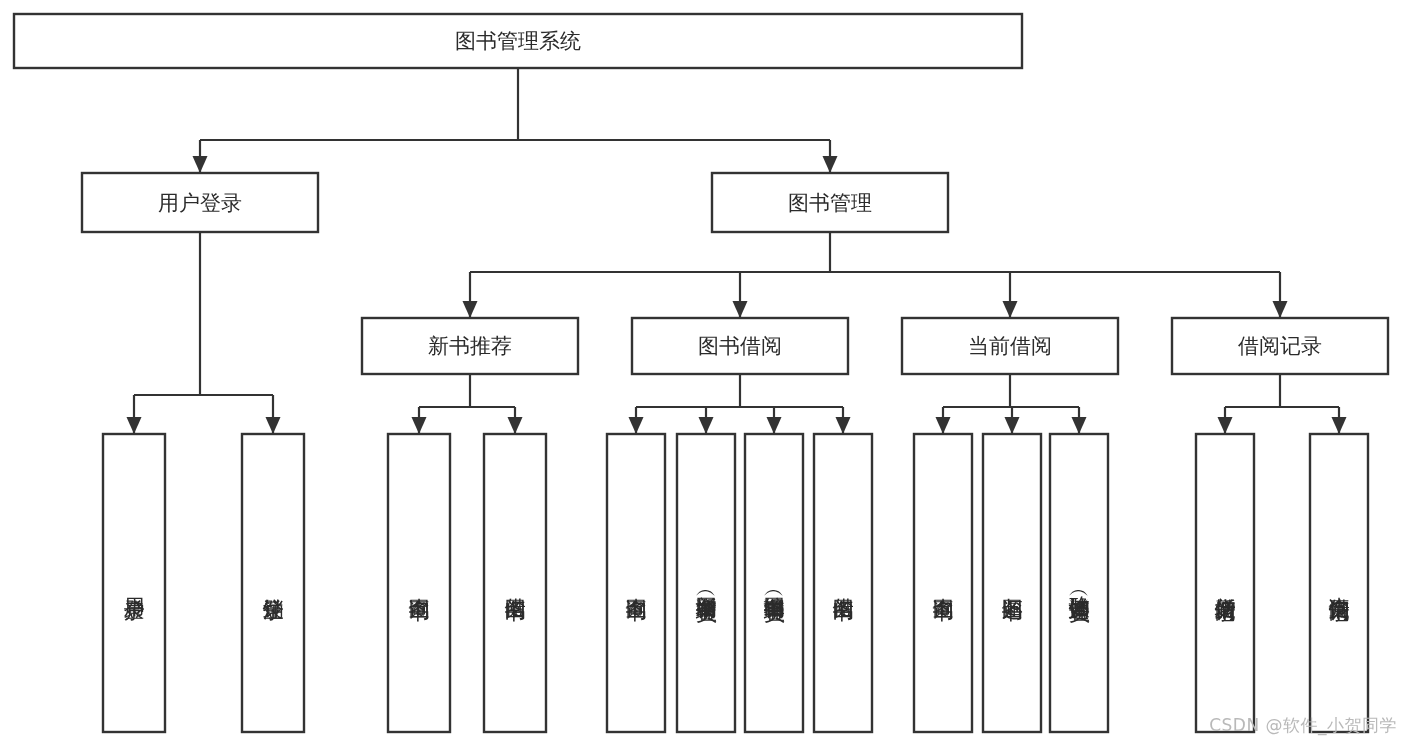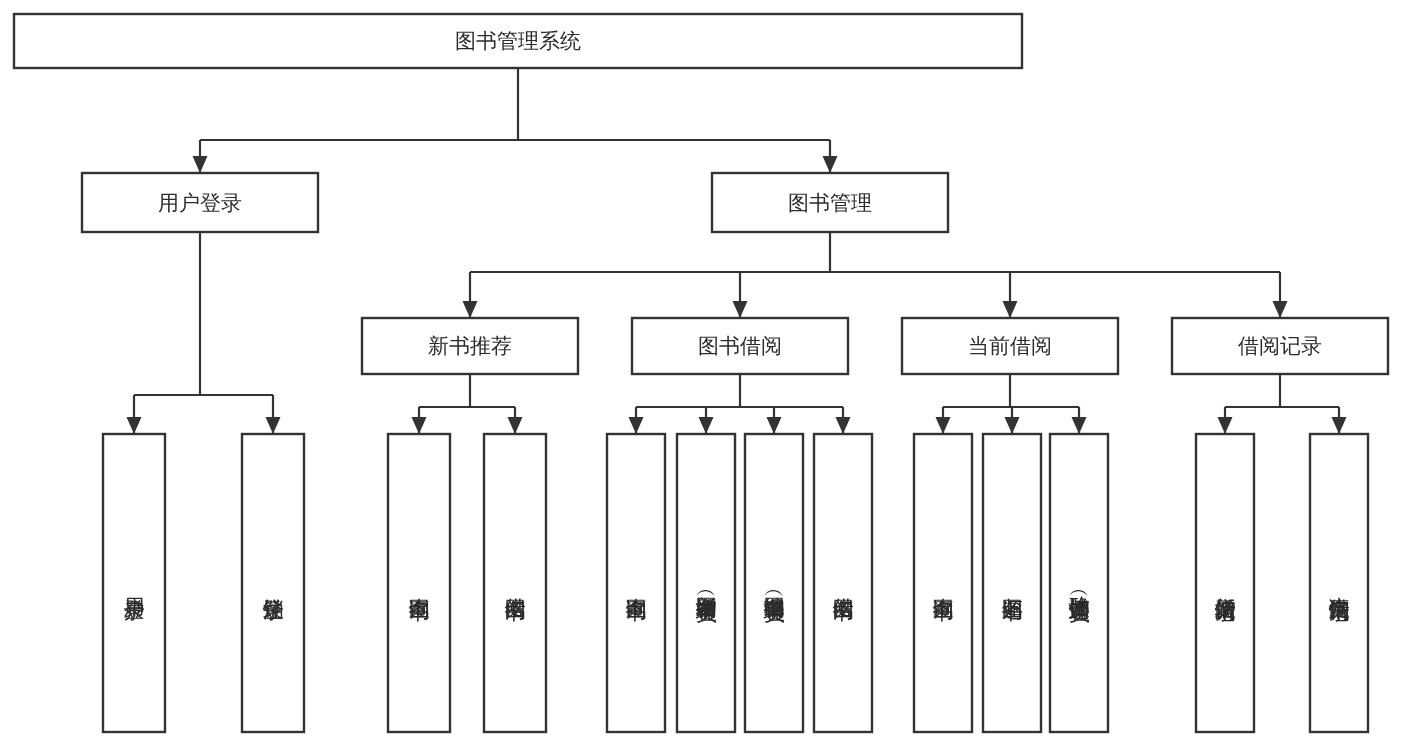--- a/index.html
+++ b/index.html
@@ -178,14 +178,15 @@
       <div class="vlabel" style="left: 677px; top: 434px; width: 58px; height: 298px;">新增图书（管理员）</div>
       <div class="vlabel" style="left: 745px; top: 434px; width: 58px; height: 298px;">编辑图书（管理员）</div>
       <div class="vlabel" style="left: 814px; top: 434px; width: 58px; height: 298px;">借阅图书</div>
       <div class="vlabel" style="left: 914px; top: 434px; width: 58px; height: 298px;">查询图书</div>
       <div class="vlabel" style="left: 983px; top: 434px; width: 58px; height: 298px;">归还图书</div>
       <div class="vlabel" style="left: 1050px; top: 434px; width: 58px; height: 298px;">确认归还（管理员）</div>
       <div class="vlabel" style="left: 1196px; top: 434px; width: 58px; height: 298px;">新增借阅记录</div>
       <div class="vlabel" style="left: 1310px; top: 434px; width: 58px; height: 298px;">查询借阅记录</div>
     </div>
 
+  <div id="watermark">CSDN @软件_小贺同学</div>
 
 </div>
 
 </body></html>

